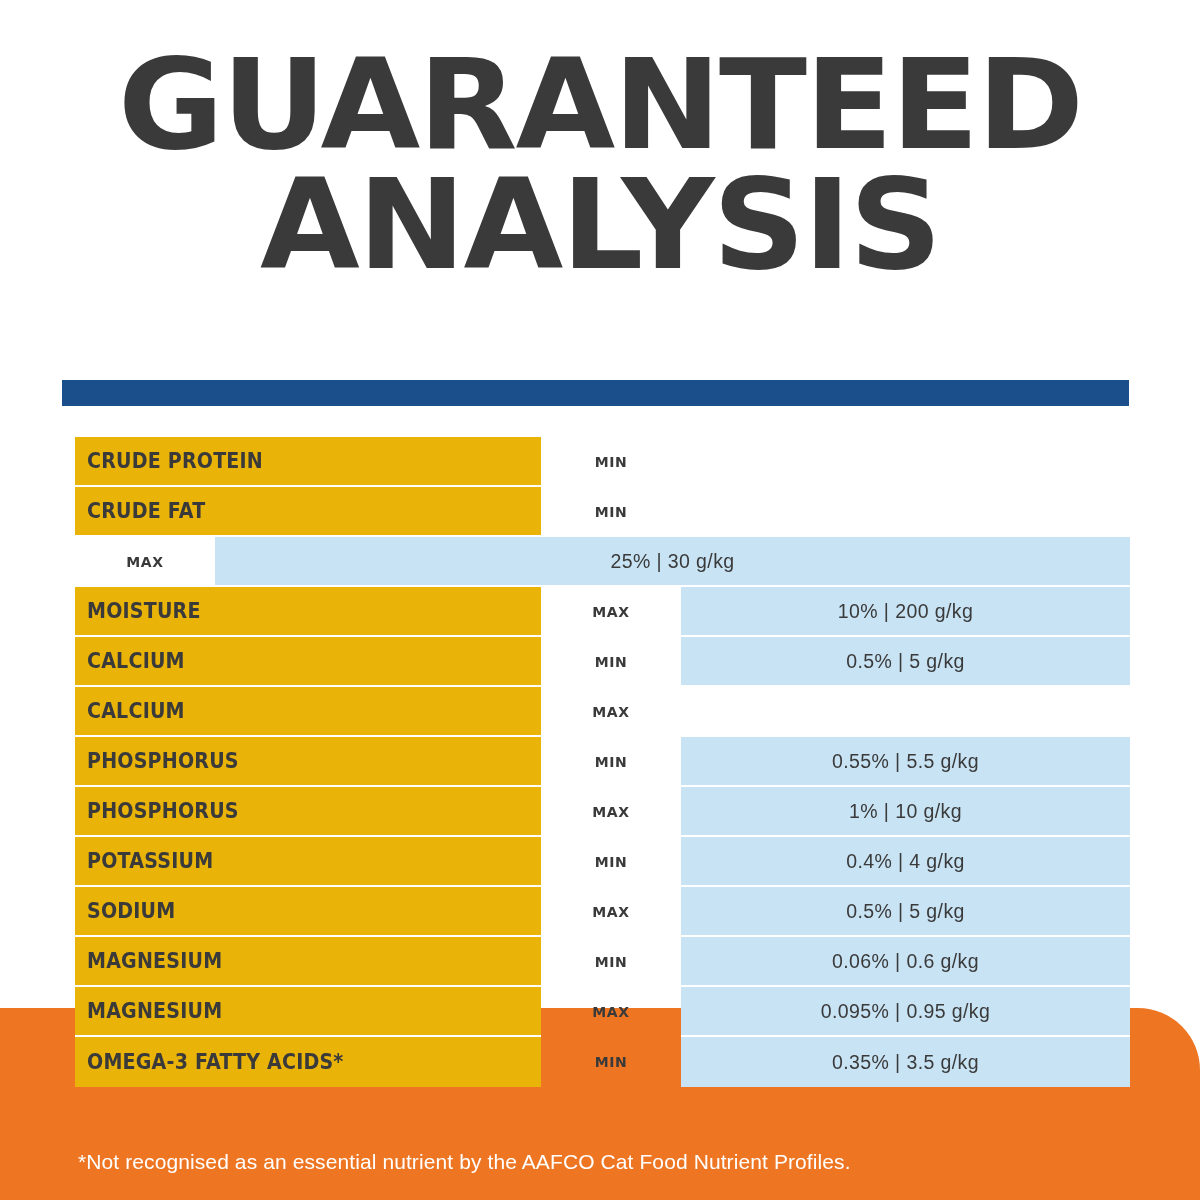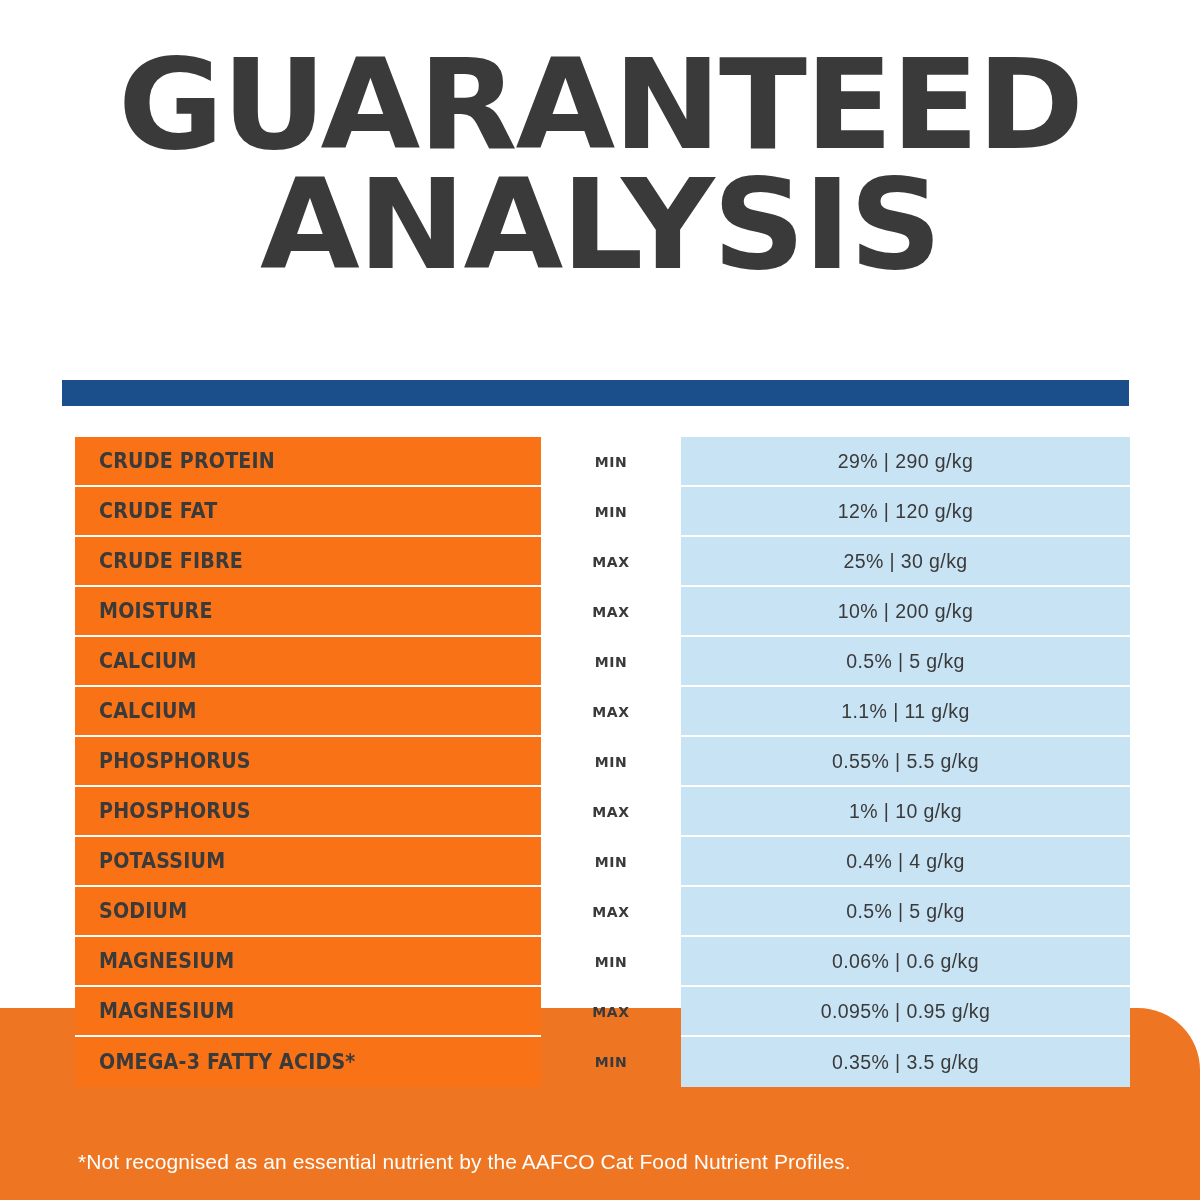--- a/index.html
+++ b/index.html
@@ -81,24 +81,24 @@
     display: flex;
     align-items: stretch;
     height: 50px;
     margin-bottom: 0px;
   }
   .row + .row {
     margin-top: 0;
   }
   .cell-name {
     width: 466px;
-    background: #f97316;
+    background: #eab308;
     display: flex;
     align-items: center;
-    padding-left: 24px;
+    padding-left: 12px;
     box-sizing: border-box;
     border-bottom: 2px solid #ffffff;
   }
   .cell-name span {
     font-family: "DejaVu Sans", sans-serif;
     font-weight: bold;
     font-size: 20.5px;
     color: #3a3a3a;
     letter-spacing: 0.2px;
     transform: scaleX(0.93);
@@ -166,39 +166,30 @@
   <div class="blue-bar"></div>
 
   <div class="table" id="nutrient-table">
       <div class="row">
         <div class="cell-name">
           <span>CRUDE PROTEIN</span>
         </div>
         <div class="cell-gap">
           <span>MIN</span>
         </div>
-        <div class="cell-value">
-          <span>29% | 290 g/kg</span>
-        </div>
       </div>
       <div class="row">
         <div class="cell-name">
           <span>CRUDE FAT</span>
         </div>
         <div class="cell-gap">
           <span>MIN</span>
         </div>
-        <div class="cell-value">
-          <span>12% | 120 g/kg</span>
-        </div>
-      </div>
-      <div class="row">
-        <div class="cell-name">
-          <span>CRUDE FIBRE</span>
-        </div>
+      </div>
+      <div class="row">
         <div class="cell-gap">
           <span>MAX</span>
         </div>
         <div class="cell-value">
           <span>25% | 30 g/kg</span>
         </div>
       </div>
       <div class="row">
         <div class="cell-name">
           <span>MOISTURE</span>
@@ -221,23 +212,20 @@
           <span>0.5% | 5 g/kg</span>
         </div>
       </div>
       <div class="row">
         <div class="cell-name">
           <span>CALCIUM</span>
         </div>
         <div class="cell-gap">
           <span>MAX</span>
         </div>
-        <div class="cell-value">
-          <span>1.1% | 11 g/kg</span>
-        </div>
       </div>
       <div class="row">
         <div class="cell-name">
           <span>PHOSPHORUS</span>
         </div>
         <div class="cell-gap">
           <span>MIN</span>
         </div>
         <div class="cell-value">
           <span>0.55% | 5.5 g/kg</span>

